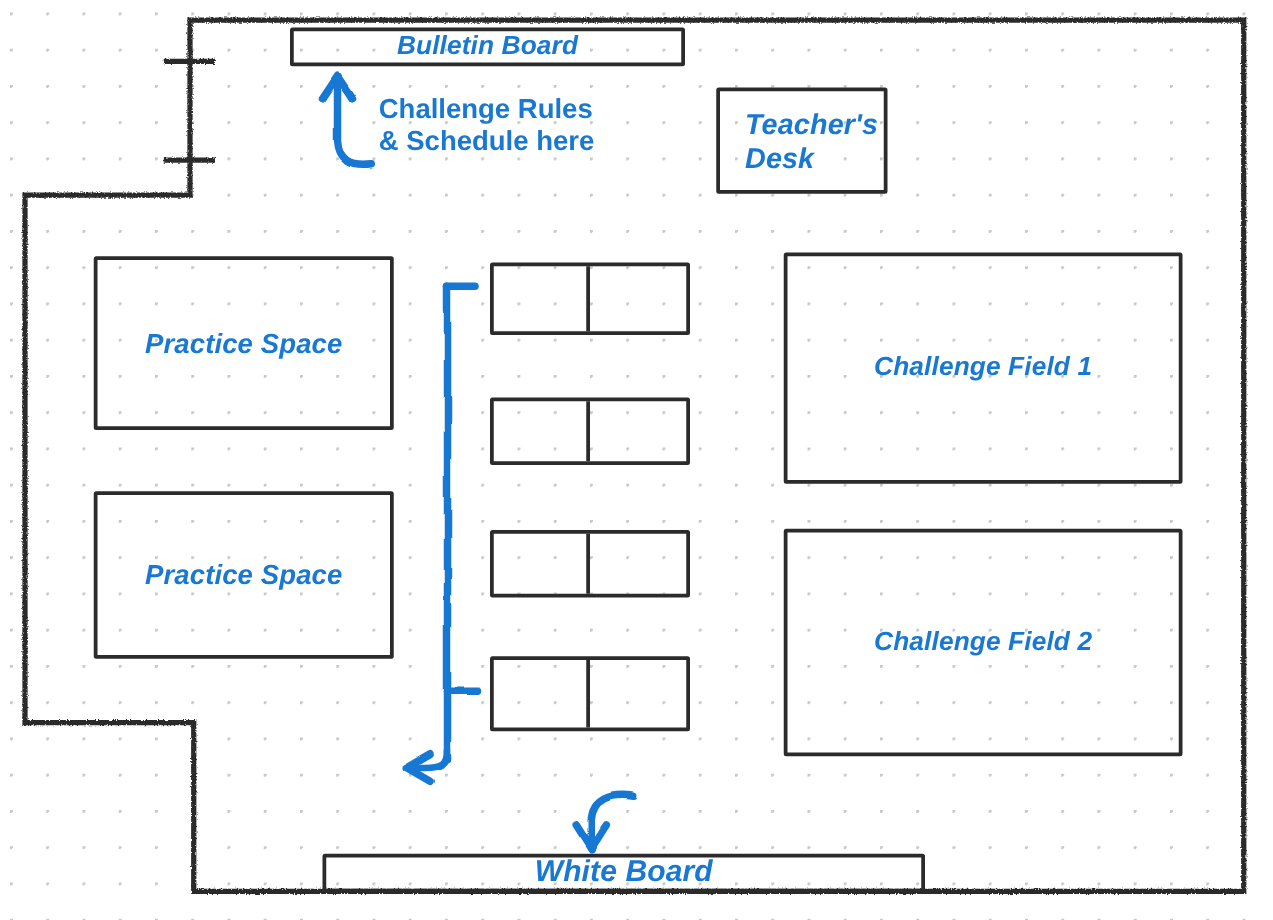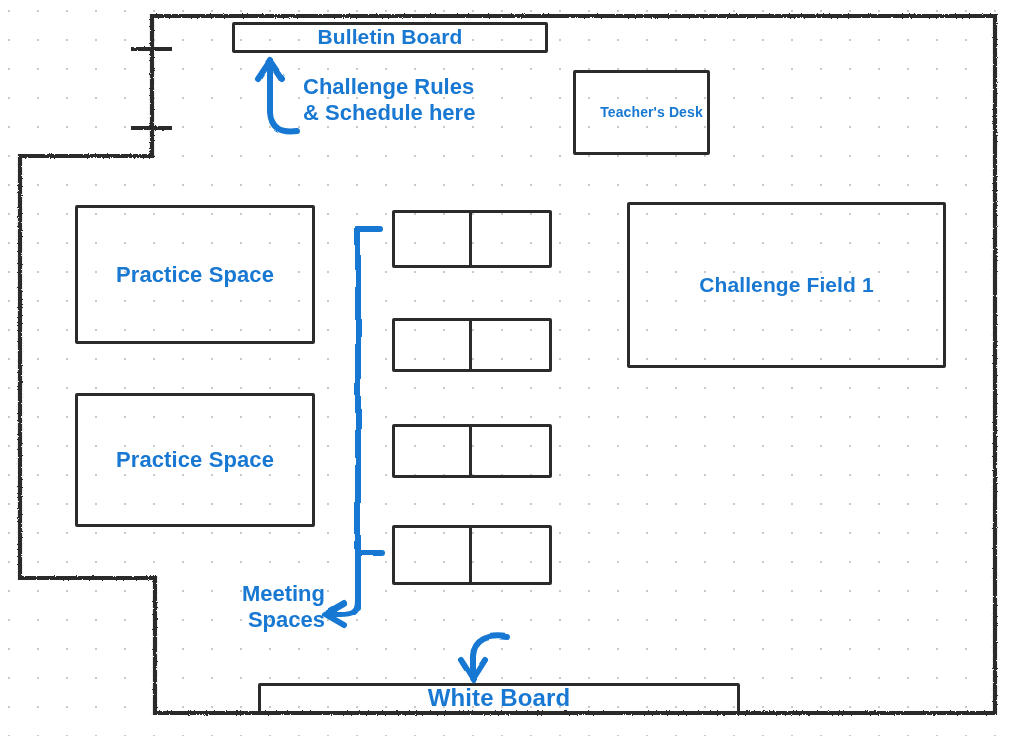--- a/index.html
+++ b/index.html
@@ -38,40 +38,41 @@
   .box{
     position:absolute;
     box-sizing:border-box;
     background:rgba(255,255,255,0.0);
     border:3.5px solid #2b2b2b;
     border-radius:2px;
     display:flex;
     align-items:center;
     justify-content:center;
     text-align:left;
+    font-style:italic;
   }
   .box .label{
     color:#1878d2;
     font-weight:bold;
     line-height:1.17;
     letter-spacing:0.1px;
     user-select:none;
   }
 
   #bulletin-board{ left:232px; top:22px; width:316px; height:31px; border-width:3px;}
   #bulletin-board .label{ font-size:21px; }
 
   #teachers-desk{ left:573px; top:70px; width:137px; height:85px; }
-  #teachers-desk .label{ font-size:14px;margin-left:20px; }
+  #teachers-desk .label{ font-size:23px;margin-left:20px; }
 
   #practice-space-1{ left:75px; top:205px; width:240px; height:139px; }
   #practice-space-2{ left:75px; top:393px; width:240px; height:134px; }
   .practice .label{ font-size:22px; }
 
-  #challenge-field-1{ left:627px; top:202px; width:319px; height:166px; }
+  #challenge-field-1{ left:627px; top:202px; width:319px; height:185px; }
   #challenge-field-2{ left:627px; top:423px; width:319px; height:182px; }
   .field .label{ font-size:21px; }
 
   #white-board{ left:258px; top:683px; width:482px; height:31px; border-width:3px;}
   #white-board .label{ font-size:24px; }
 
   
   .meeting-table{
     position:absolute;
     box-sizing:border-box;
@@ -147,20 +148,24 @@
   <div class="box practice" id="practice-space-2">
     <span class="label">Practice
 Space</span>
   </div>
 
   <div class="box field" id="challenge-field-1">
     <span class="label">Challenge
 Field 1</span>
   </div>
 
+  <div class="box field" id="challenge-field-2">
+    <span class="label">Challenge
+Field 2</span>
+  </div>
 
   <div class="box" id="white-board">
     <span class="label">White Board</span>
   </div>
 
   <div class="meeting-table" id="meeting-table-1">
     <div class="half left"></div>
     <div class="half right"></div>
   </div>
   <div class="meeting-table" id="meeting-table-2">
@@ -205,16 +210,14 @@
       <g>
         <path d="M507,637 C487,634 474,640 473,656 L473,676"></path>
         <path d="M461,660 L473,679 L485,660"></path>
       </g>
 
     </g>
   </svg>
 
   <div class="annot" id="annot-rules">Challenge Rules
 &amp; Schedule here</div>
-  <div class="annot" id="annot-meeting">Meeting
-Spaces</div>
 
 </div>
 
 </body></html>

